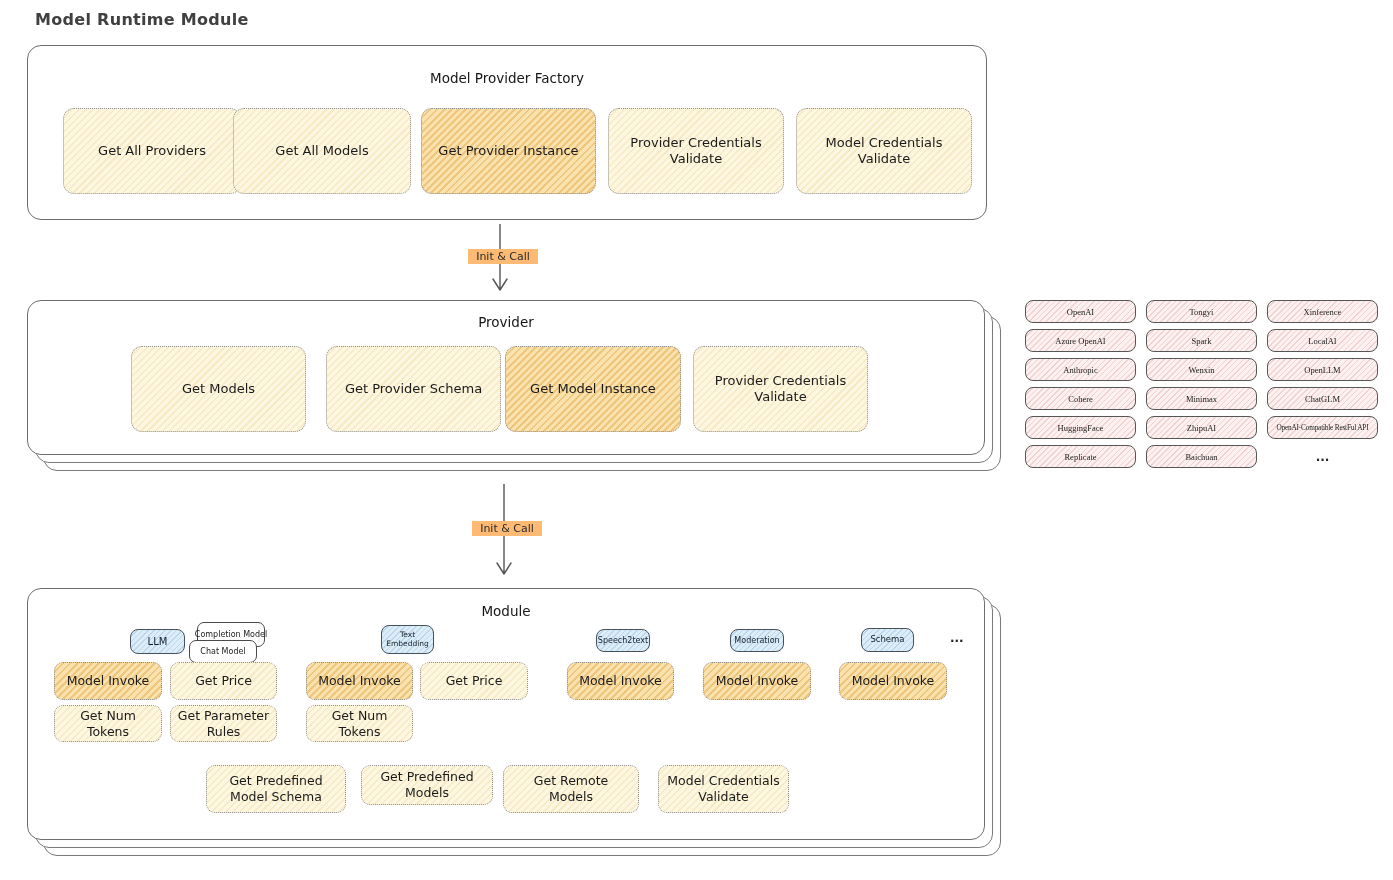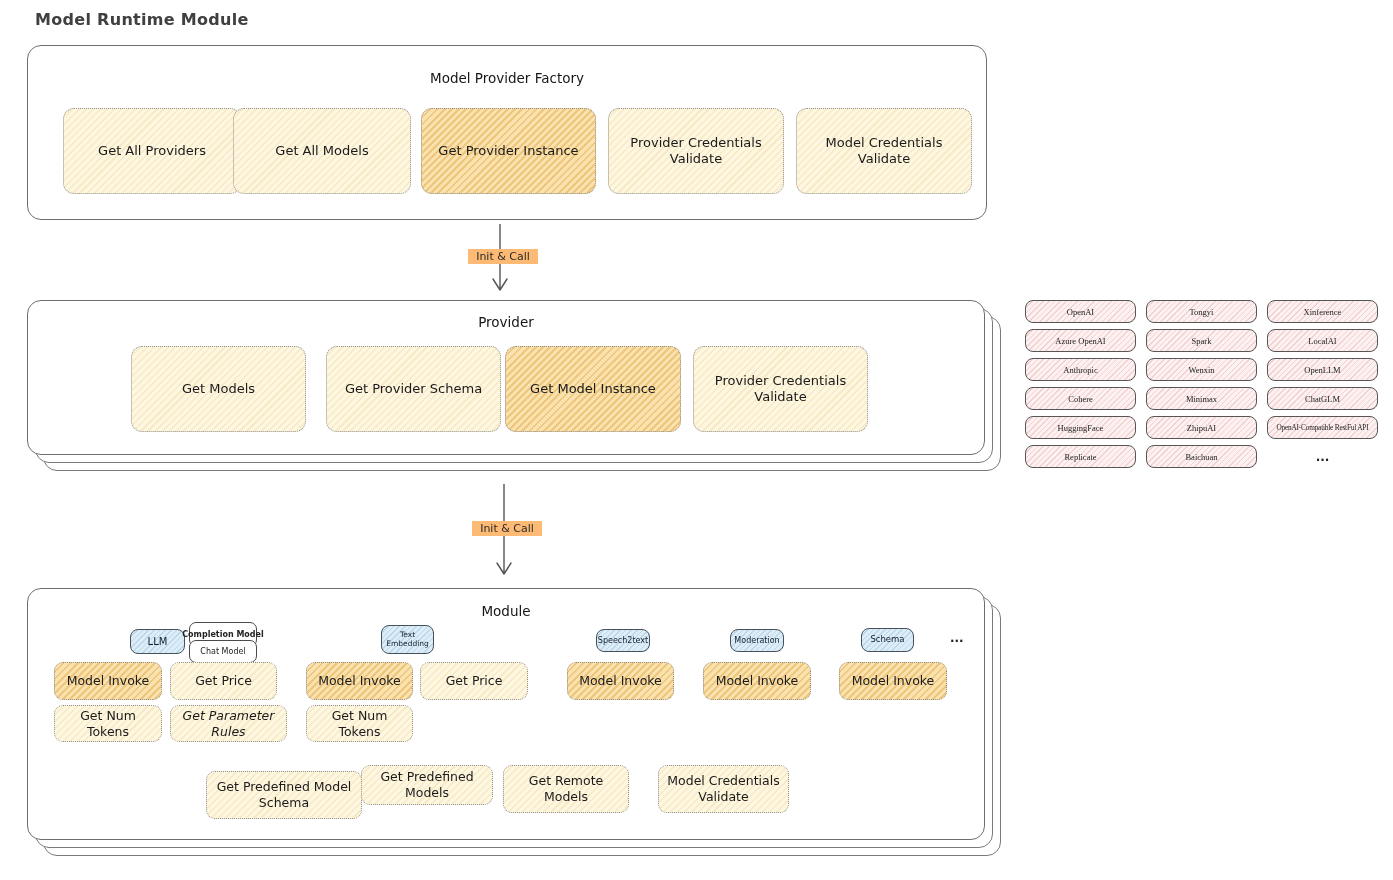--- a/index.html
+++ b/index.html
@@ -143,37 +143,37 @@
   <path d="M11 0 V88 M4 79 L11 90 L18 79" stroke="#555" fill="none" stroke-width="1.4" stroke-linecap="round" stroke-linejoin="round"></path>
 </svg>
 <div class="arrow-label" style="left:472px;top:521px;width:64px;">Init &amp; Call</div>
 
 <div class="sheet" style="left:43px;top:604px;width:958px;height:252px;"></div>
 <div class="sheet" style="left:35px;top:596px;width:958px;height:252px;"></div>
 <div class="box" style="left:27px;top:588px;width:958px;height:252px;">
   <div class="box-title" style="top:14px;">Module</div>
 
   <div class="pill-blue" style="left:102px;top:40px;width:55px;height:25px;">LLM</div>
-  <div class="pill-white" style="left:161px;top:33px;width:68px;height:25px;font-weight:bold;">Completion Model</div>
+  <div class="pill-white" style="left:169px;top:33px;width:68px;height:25px;">Completion Model</div>
   <div class="pill-white" style="left:161px;top:51px;width:68px;height:23px;">Chat Model</div>
   <div class="pill-blue" style="left:353px;top:36px;width:53px;height:29px;font-size:7.5px;padding:1px 5px;">Text Embedding</div>
   <div class="pill-blue" style="left:568px;top:40px;width:54px;height:23px;font-size:8px;">Speech2text</div>
   <div class="pill-blue" style="left:702px;top:40px;width:54px;height:23px;font-size:8px;">Moderation</div>
   <div class="pill-blue" style="left:833px;top:39px;width:53px;height:24px;font-size:8.5px;">Schema</div>
   <div class="ellipsis" style="left:922px;top:42px;">...</div>
 
   <div class="btn small highlight" style="left:26px;top:73px;width:108px;height:38px;">Model Invoke</div>
   <div class="btn small" style="left:142px;top:73px;width:107px;height:38px;">Get Price</div>
   <div class="btn small highlight" style="left:278px;top:73px;width:107px;height:38px;">Model Invoke</div>
   <div class="btn small" style="left:392px;top:73px;width:108px;height:38px;">Get Price</div>
   <div class="btn small highlight" style="left:539px;top:73px;width:107px;height:38px;">Model Invoke</div>
   <div class="btn small highlight" style="left:675px;top:73px;width:108px;height:38px;">Model Invoke</div>
   <div class="btn small highlight" style="left:811px;top:73px;width:108px;height:38px;">Model Invoke</div>
 
   <div class="btn small" style="left:26px;top:116px;width:108px;height:37px;">Get Num Tokens</div>
-  <div class="btn small" style="left:142px;top:116px;width:117px;height:37px;font-style:italic;">Get Parameter Rules</div>
+  <div class="btn small" style="left:142px;top:116px;width:107px;height:37px;">Get Parameter Rules</div>
   <div class="btn small" style="left:278px;top:116px;width:107px;height:37px;">Get Num Tokens</div>
 
-  <div class="btn small" style="left:178px;top:176px;width:156px;height:48px;margin-top:6px;">Get Predefined Model Schema</div>
+  <div class="btn small" style="left:178px;top:176px;width:140px;height:48px;">Get Predefined Model Schema</div>
   <div class="btn small" style="left:333px;top:176px;width:132px;height:40px;">Get Predefined Models</div>
-  <div class="btn small" style="left:475px;top:176px;width:126px;height:48px;">Get Remote Models</div>
+  <div class="btn small" style="left:475px;top:176px;width:136px;height:48px;">Get Remote Models</div>
   <div class="btn small" style="left:630px;top:176px;width:131px;height:48px;">Model Credentials Validate</div>
 </div>
 
 </body></html>

